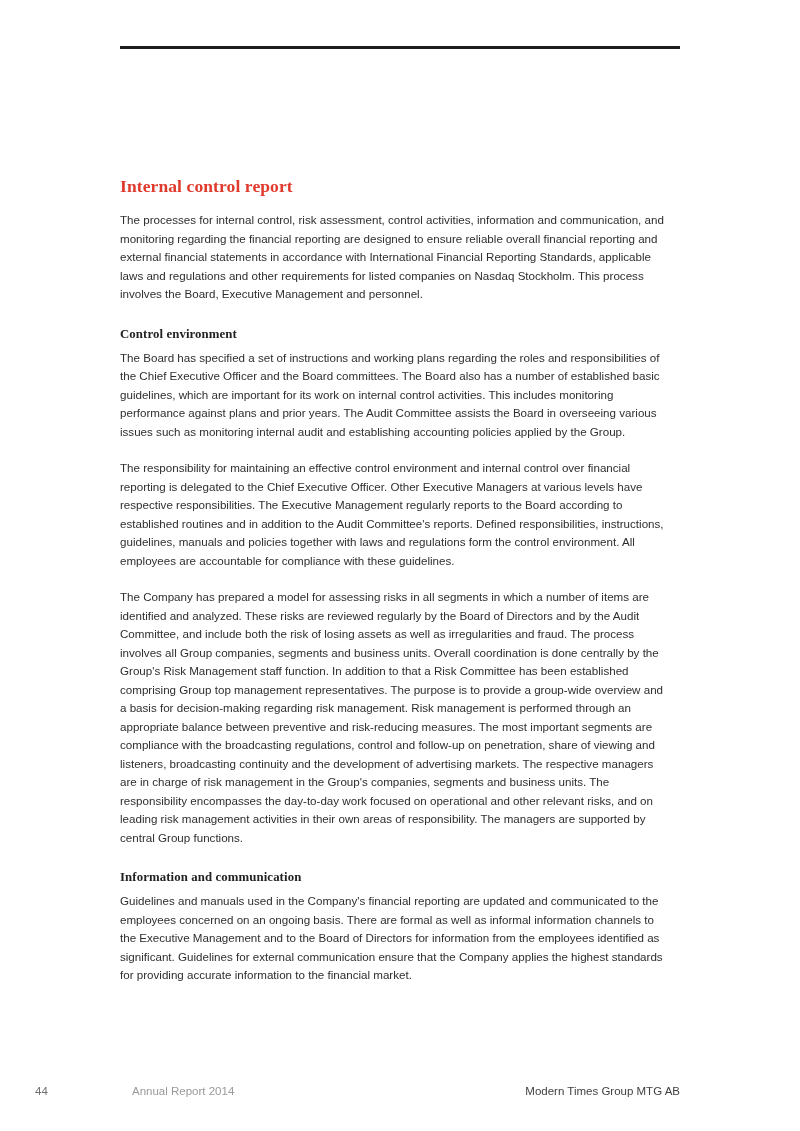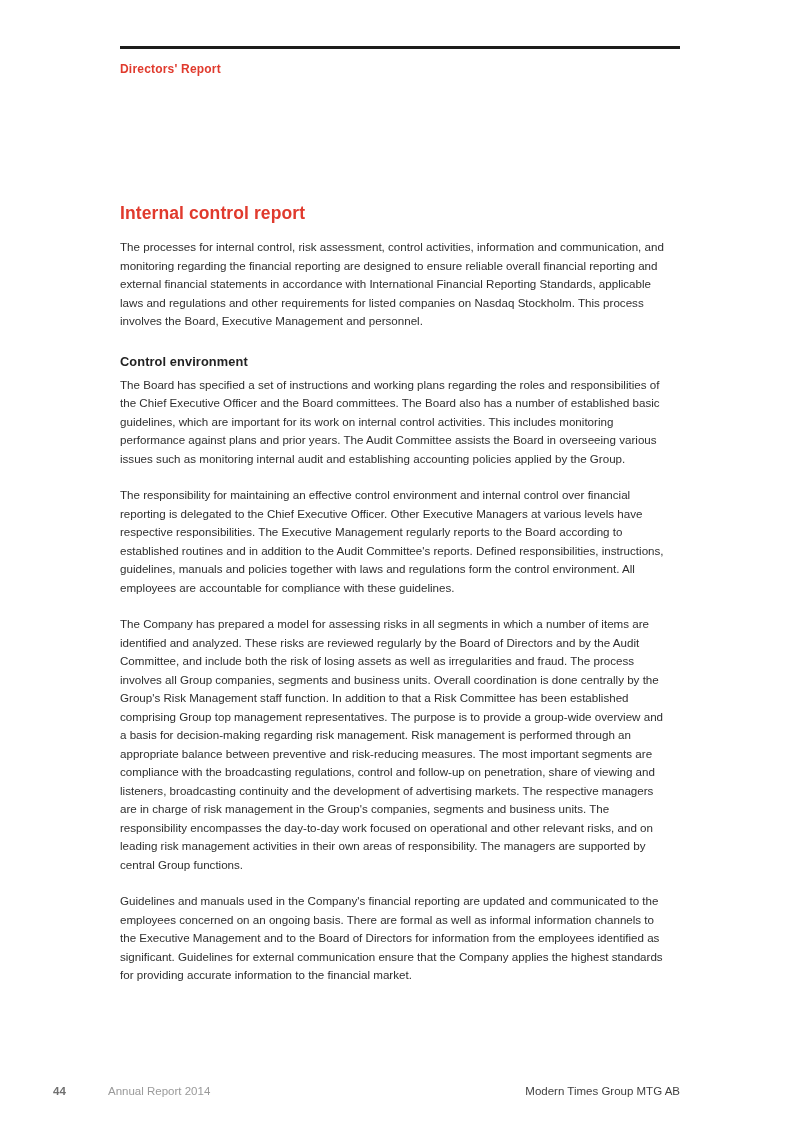--- a/index.html
+++ b/index.html
@@ -33,84 +33,86 @@
     font-weight: bold;
     color: #e03a2d;
     letter-spacing: 0.2px;
   }
   h1.title {
     margin: 127px 0 14px 0;
     font-size: 17.5px;
     font-weight: bold;
     color: #e03a2d;
     letter-spacing: 0.1px;
+    font-family: Liberation Serif, serif;
   }
   p.body {
     margin: 0 16px 18px 0;
     font-size: 11.6px;
     line-height: 18.5px;
     color: #2e2e2e;
     text-align: left;
   }
   h2.subhead {
     margin: 23px 0 7px 0;
     font-size: 12.8px;
     font-weight: bold;
     color: #222222;
     letter-spacing: 0.1px;
+    font-family: Liberation Serif, serif;
   }
   .footer {
     position: absolute;
     left: 0;
     right: 0;
     top: 1085px;
     height: 16px;
     font-size: 11.5px;
   }
   .footer .pagenum {
     position: absolute;
-    left: 53px;
-    font-weight: bold;
+    left: 35px;
+    font-weight: normal;
     color: #6f6f6f;
   }
   .footer .report-name {
     position: absolute;
-    left: 108px;
+    left: 132px;
     color: #9a9a9a;
   }
   .footer .company {
     position: absolute;
     right: 120px;
     font-weight: normal;
     color: #3f3f3f;
   }
 </style>
 </head>
 <body>
 
 <div class="page">
   <div class="content">
 
     <div class="top-rule"></div>
 
-    <div class="kicker">Directors' Report</div>
 
     <h1 class="title">Internal control report</h1>
 
     <p class="body">The processes for internal control, risk assessment, control activities, information and communication, and monitoring regarding the financial reporting are designed to ensure reliable overall financial reporting and external financial statements in accordance with International Financial Reporting Standards, applicable laws and regulations and other requirements for listed companies on Nasdaq Stockholm. This process involves the Board, Executive Management and personnel.</p>
 
     <h2 class="subhead">Control environment</h2>
 
     <p class="body">The Board has specified a set of instructions and working plans regarding the roles and responsibilities of the Chief Executive Officer and the Board committees. The Board also has a number of established basic guidelines, which are important for its work on internal control activities. This includes monitoring performance against plans and prior years. The Audit Committee assists the Board in overseeing various issues such as monitoring internal audit and establishing accounting policies applied by the Group.</p>
 
     <p class="body">The responsibility for maintaining an effective control environment and internal control over financial reporting is delegated to the Chief Executive Officer. Other Executive Managers at various levels have respective responsibilities. The Executive Management regularly reports to the Board according to established routines and in addition to the Audit Committee's reports. Defined responsibilities, instructions, guidelines, manuals and policies together with laws and regulations form the control environment. All employees are accountable for compliance with these guidelines.</p>
 
 
     <p class="body">The Company has prepared a model for assessing risks in all segments in which a number of items are identified and analyzed. These risks are reviewed regularly by the Board of Directors and by the Audit Committee, and include both the risk of losing assets as well as irregularities and fraud. The process involves all Group companies, segments and business units. Overall coordination is done centrally by the Group's Risk Management staff function. In addition to that a Risk Committee has been established comprising Group top management representatives. The purpose is to provide a group-wide overview and a basis for decision-making regarding risk management. Risk management is performed through an appropriate balance between preventive and risk-reducing measures. The most important segments are compliance with the broadcasting regulations, control and follow-up on penetration, share of viewing and listeners, broadcasting continuity and the development of advertising markets. The respective managers are in charge of risk management in the Group's companies, segments and business units. The responsibility encompasses the day-to-day work focused on operational and other relevant risks, and on leading risk management activities in their own areas of responsibility. The managers are supported by central Group functions.</p>
 
+    <h2 class="subhead">Information and communication</h2>
 
     <p class="body">Guidelines and manuals used in the Company's financial reporting are updated and communicated to the employees concerned on an ongoing basis. There are formal as well as informal information channels to the Executive Management and to the Board of Directors for information from the employees identified as significant. Guidelines for external communication ensure that the Company applies the highest standards for providing accurate information to the financial market.</p>
 
   </div>
 
   <div class="footer">
     <span class="pagenum">44</span>
     <span class="report-name">Annual Report 2014</span>
     <span class="company">Modern Times Group MTG AB</span>
   </div>

